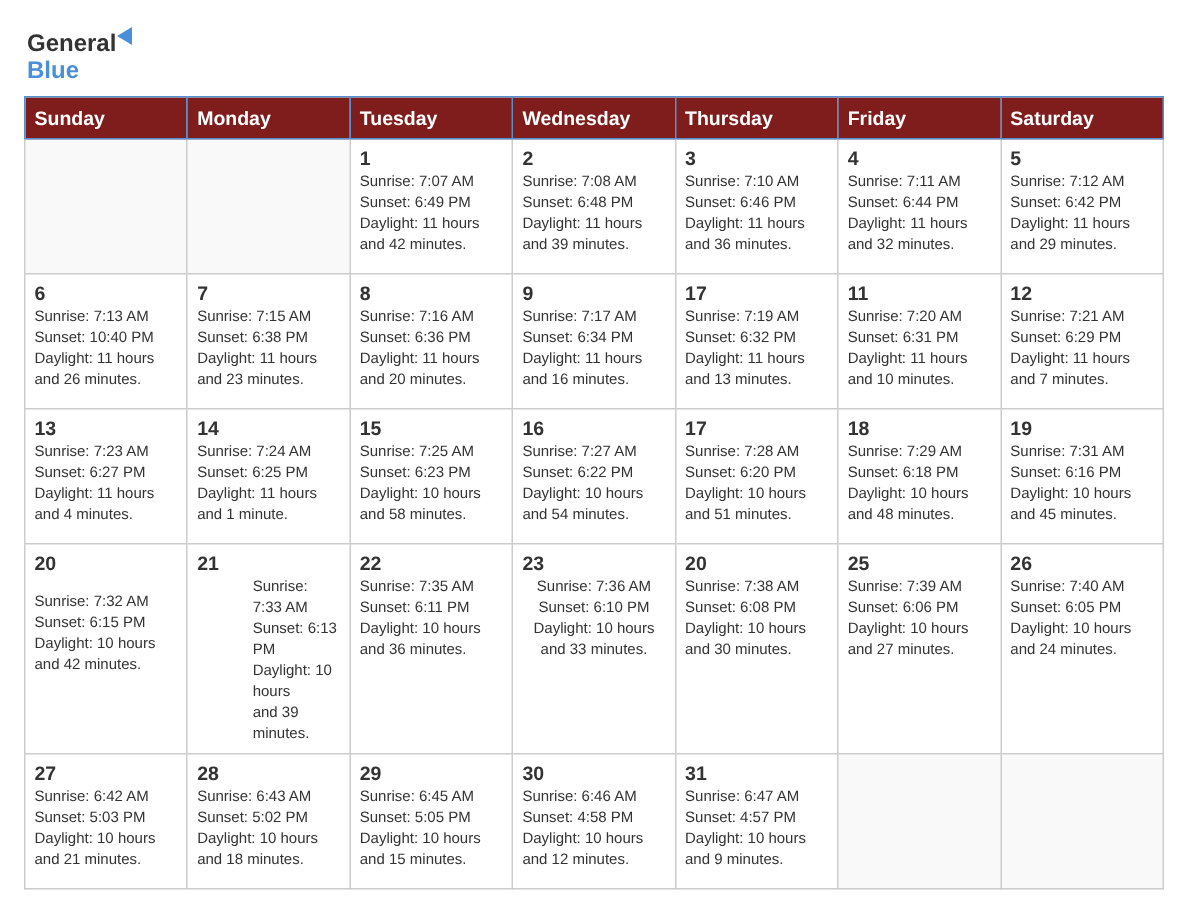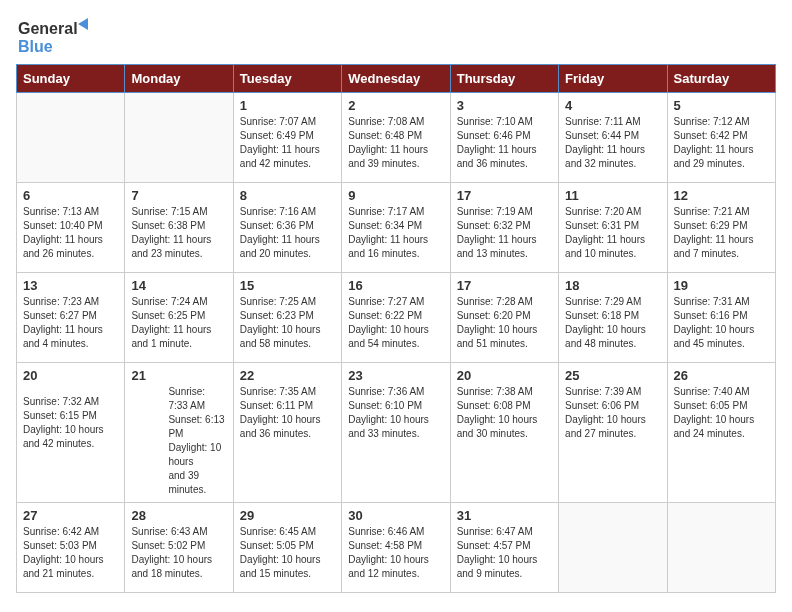--- a/index.html
+++ b/index.html
@@ -262,21 +262,21 @@
         </td>
         <td>
           <span class="day-num">22</span>
           <div class="day-detail" style="white-space: pre-line;">Sunrise: 7:35 AM
 Sunset: 6:11 PM
 Daylight: 10 hours
 and 36 minutes.</div>
         </td>
         <td>
           <span class="day-num">23</span>
-          <div class="day-detail" style="white-space: pre-line;">Sunrise: 7:36 AM
+          <div class="day-detail" style="white-space: pre-line; text-align: center;">Sunrise: 7:36 AM
 Sunset: 6:10 PM
 Daylight: 10 hours
 and 33 minutes.</div>
         </td>
         <td>
           <span class="day-num">20</span>
           <div class="day-detail" style="white-space: pre-line;">Sunrise: 7:38 AM
 Sunset: 6:08 PM
 Daylight: 10 hours
 and 30 minutes.</div>

